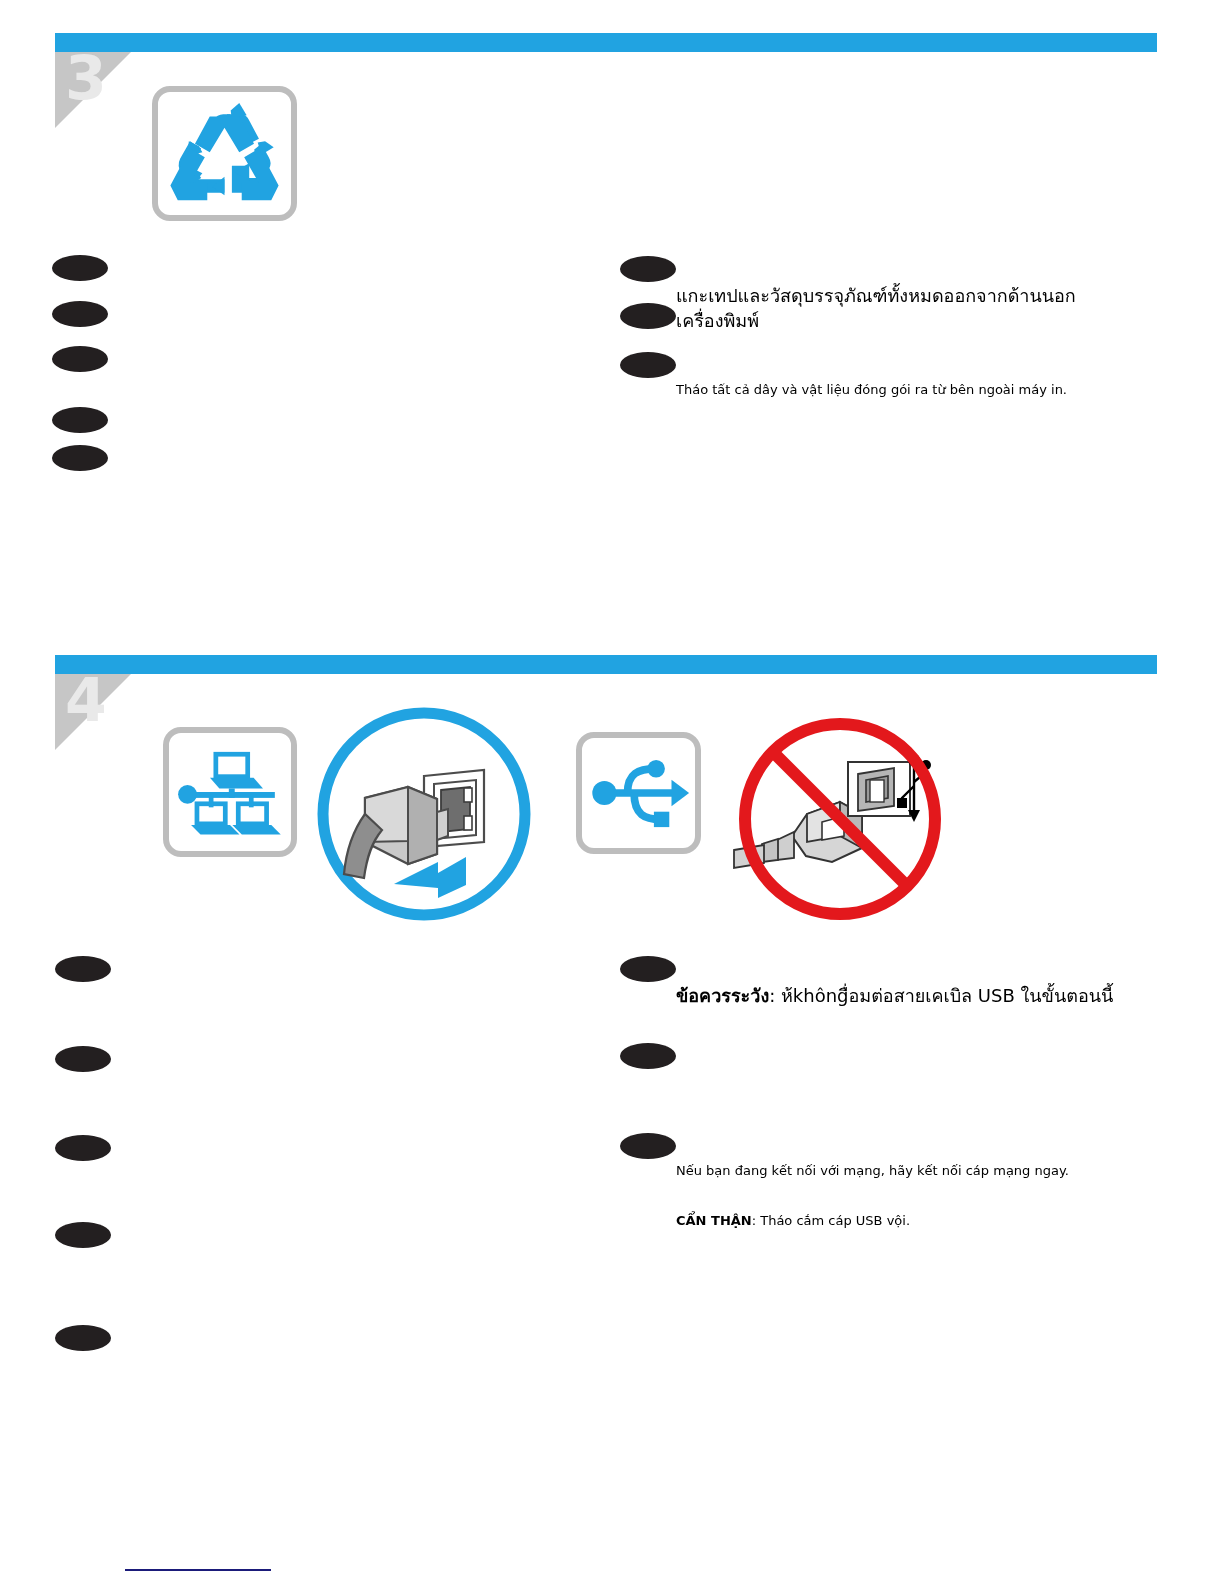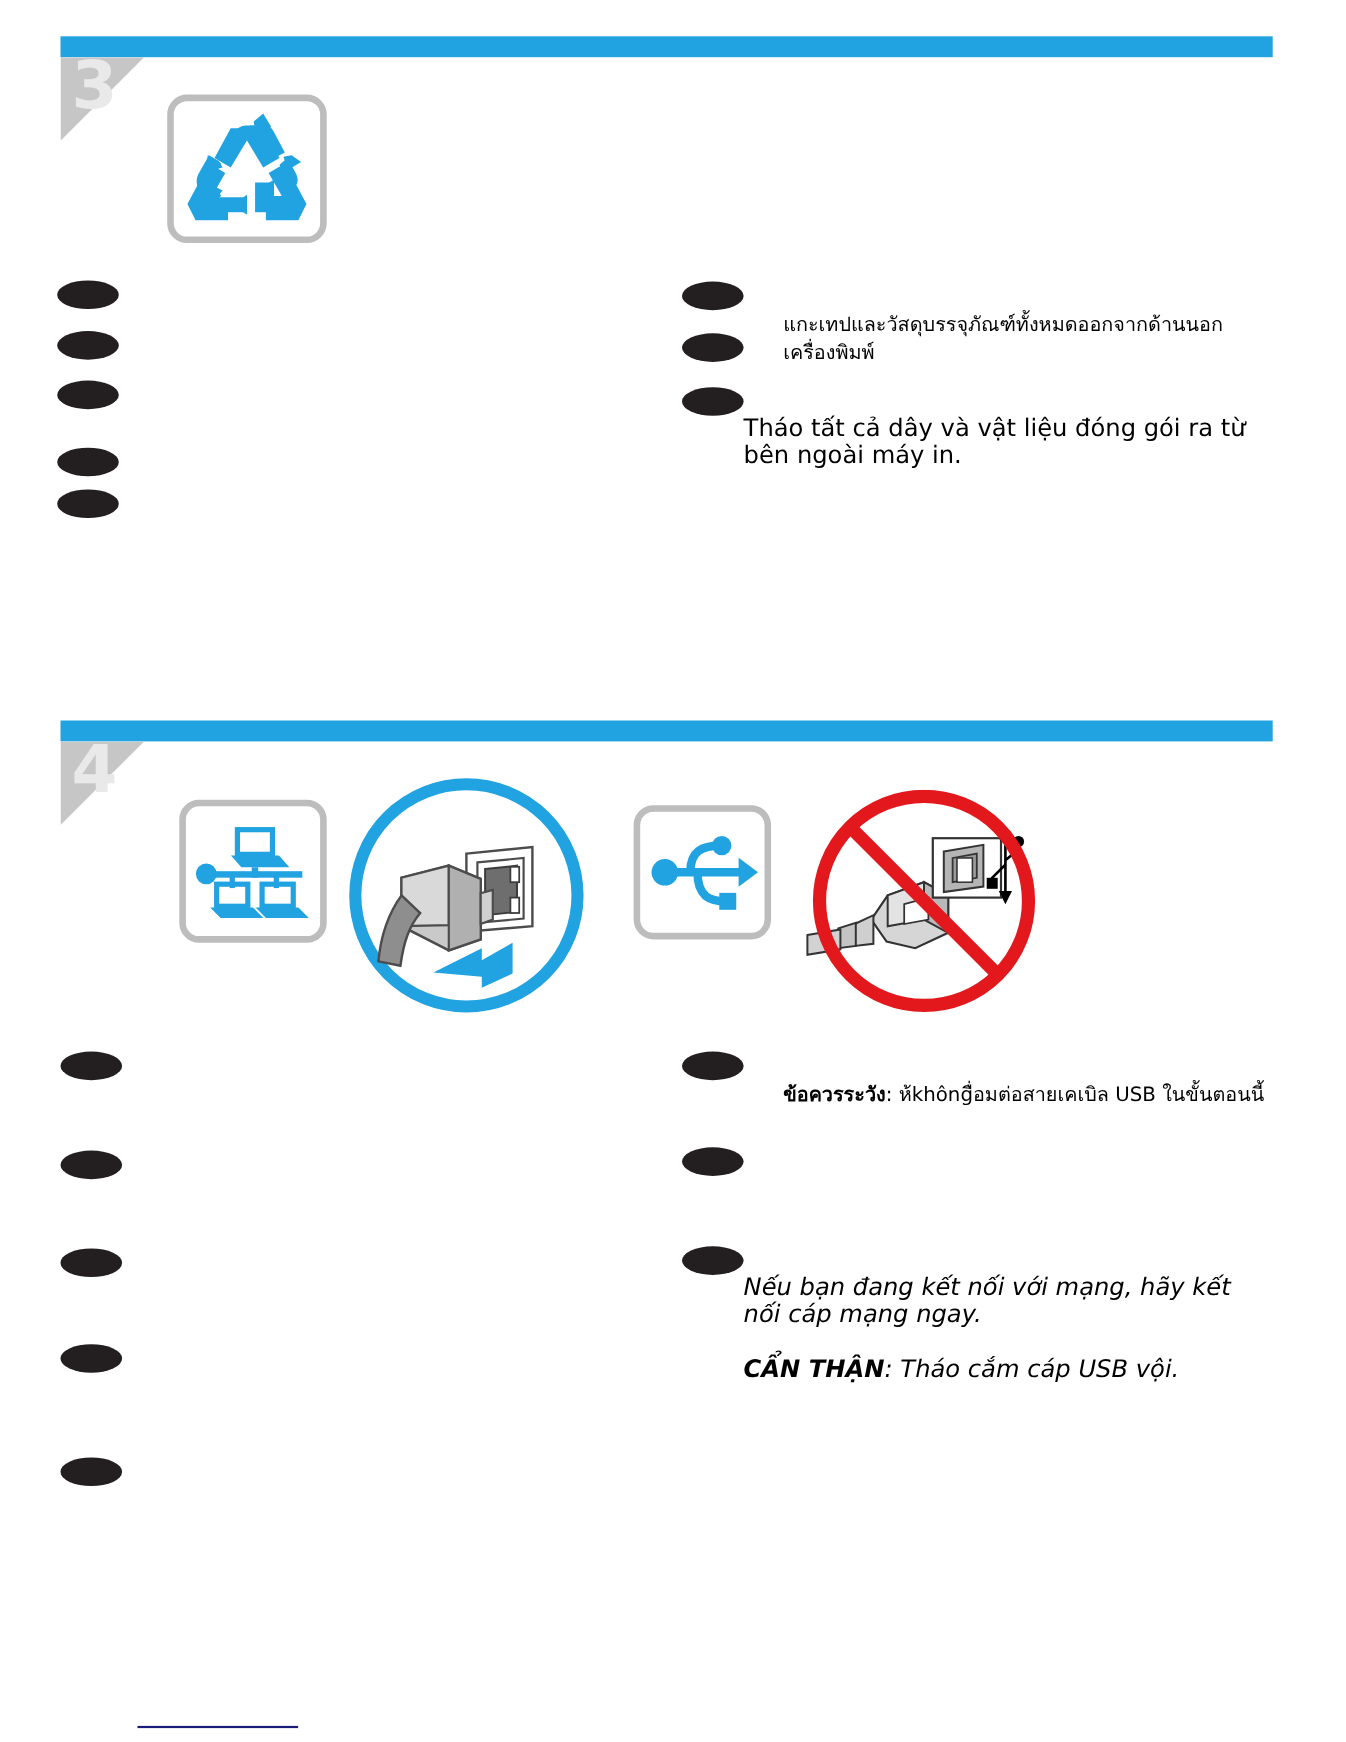--- a/index.html
+++ b/index.html
@@ -56,31 +56,31 @@
     position: absolute;
     width: 56px;
     height: 26px;
     border-radius: 50%;
     background: #231f20;
   }
 
   
   .textblock {
     position: absolute;
-    font-size: 22px;
+    font-size: 13px;
     line-height: 25px;
     color: #000000;
     white-space: pre-line;
   }
   .textblock .lbl {
     color: #000000;
     font-weight: bold;
   }
   .textblock .line { display: block; }
-  .thaiblock { font-size: 18px; line-height: 25px; margin-left: 36px; }
+  .thaiblock { font-size: 18px; line-height: 25px; }
 
   
   .tile {
     position: absolute;
     border: 6px solid #bdbdbd;
     border-radius: 18px;
     background: #ffffff;
     box-sizing: border-box;
   }
 
@@ -267,20 +267,20 @@
   <div class="bullet" style="left:55px; top:1325px;"></div>
 
   <div class="bullet" style="left:620px; top:956px;"></div>
   <div class="textblock thaiblock" style="left:676px; top:958px; width:470px;">
     <span class="line"><span class="lbl">ข้อควรระวัง</span><span>: ห้khôngื่อมต่อสายเคเบิล USB ในขั้นตอนนี้</span></span>
   </div>
 
   <div class="bullet" style="left:620px; top:1043px;"></div>
 
   <div class="bullet" style="left:620px; top:1133px;"></div>
-  <div class="textblock" style="left:676px; top:1133px; width:470px;font-style:italic;">
+  <div class="textblock" style="left:676px; top:1133px; width:470px;">
     <span class="line">Nếu bạn đang kết nối với mạng, hãy kết nối cáp mạng ngay.</span>
     <span class="line"><span class="lbl">CẨN THẬN</span><span>: Tháo cắm cáp USB vội.</span></span>
   </div>
 
   <div class="footline" style="left:125px; top:1569px; width:146px;"></div>
 
 </div>
 
 </body></html>

